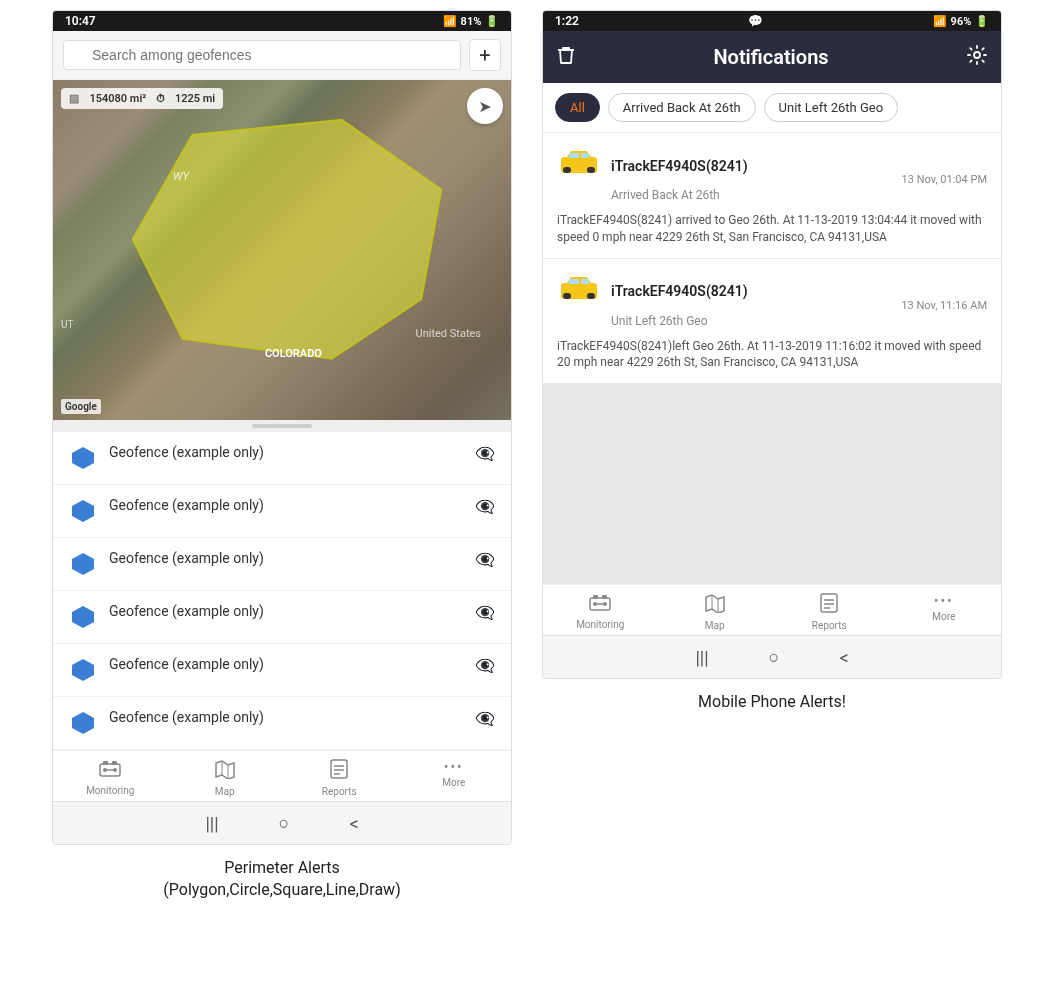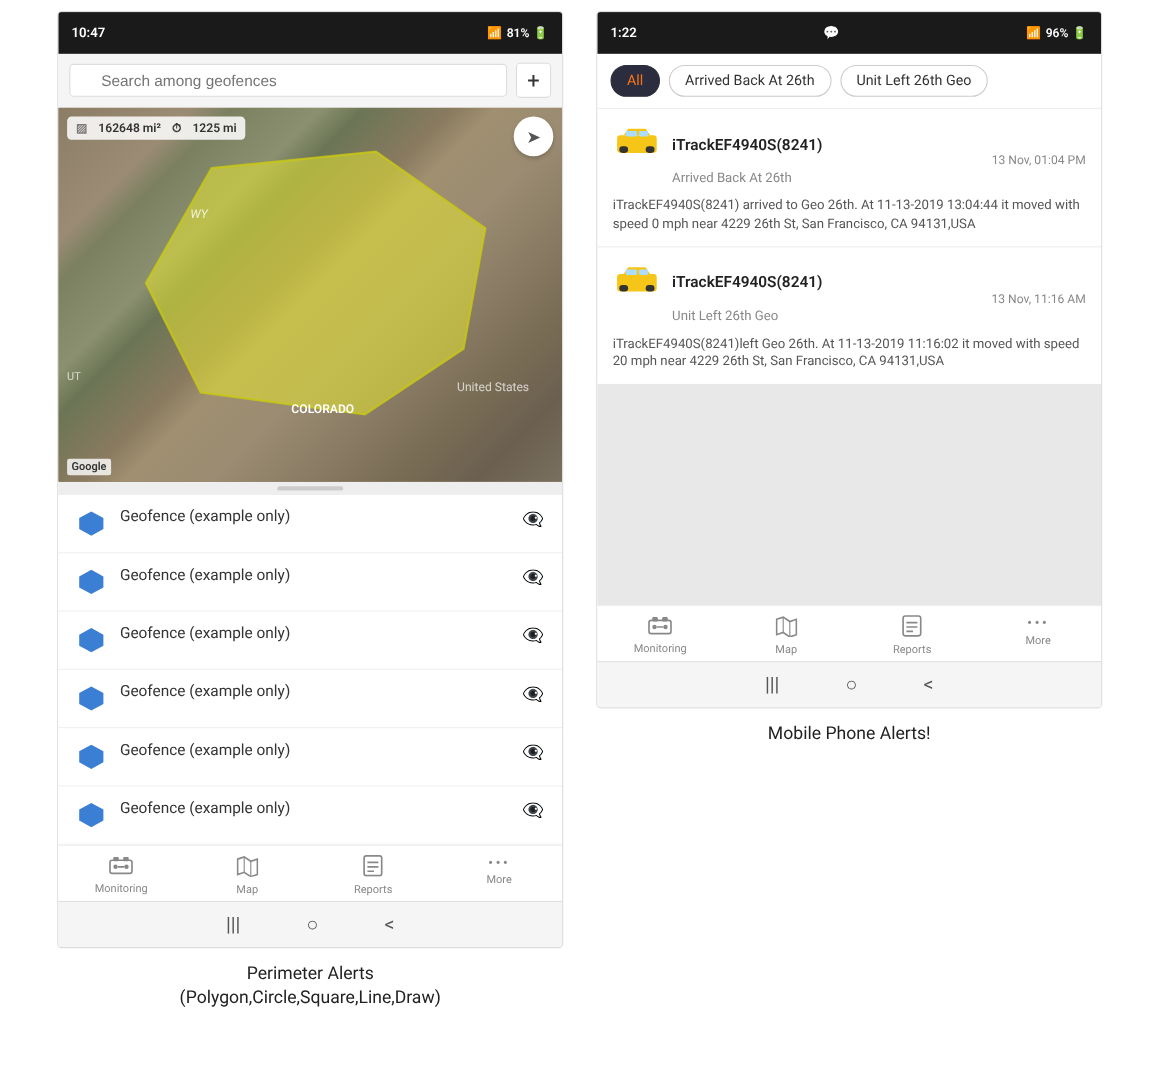--- a/index.html
+++ b/index.html
@@ -37,21 +37,21 @@
     
     .status-bar {
       background: #1a1a1a;
       color: white;
       display: flex;
       justify-content: space-between;
       align-items: center;
       padding: 8px 12px;
       font-size: 12px;
       font-weight: 600;
-      height: 38px;
+      height: 20px;
     }
 
     .status-bar-right {
       display: flex;
       align-items: center;
       gap: 4px;
       font-size: 11px;
     }
 
     
@@ -469,21 +469,21 @@
         <svg class="polygon-overlay" viewBox="0 0 460 340" xmlns="http://www.w3.org/2000/svg">
           <polygon points="140,55 290,40 390,110 370,220 280,280 130,260 80,160" fill="rgba(230,230,50,0.55)" stroke="rgba(200,200,20,0.8)" stroke-width="2"></polygon>
         </svg>
         <div class="map-label-wy">WY</div>
         <div class="map-label-ut">UT</div>
         <div class="map-label-us">United States</div>
         <div class="map-label-colorado">COLORADO</div>
       </div>
       <div class="map-stats">
         <span style="opacity:0.6">▨</span>
-        <span>162648 mi²</span>
+        <span>154080 mi²</span>
         <span>⏱</span>
         <span>1225 mi</span>
       </div>
       <div class="map-compass">➤</div>
       <div class="google-label">Google</div>
     </div>
 
     <div class="scroll-indicator">
       <div class="scroll-bar"></div>
     </div>
@@ -599,20 +599,34 @@
     <div class="status-bar">
       <span>1:22</span>
       <span style="font-size:12px;">💬</span>
       <div class="status-bar-right">
         <span>📶</span>
         <span>96%</span>
         <span>🔋</span>
       </div>
     </div>
 
+    <div class="notif-header">
+      <span class="notif-icon-btn">
+        <svg width="18" height="20" viewBox="0 0 18 20" fill="none">
+          <path d="M1 5h16M6 5V3h6v2M3 5l1 13h10l1-13H3z" stroke="white" stroke-width="1.8" stroke-linejoin="round" fill="none"></path>
+        </svg>
+      </span>
+      <span class="notif-title">Notifications</span>
+      <span class="notif-icon-btn">
+        <svg width="20" height="20" viewBox="0 0 20 20" fill="none">
+          <circle cx="10" cy="10" r="3" stroke="white" stroke-width="1.8" fill="none"></circle>
+          <path d="M10 1v2M10 17v2M1 10h2M17 10h2M3.22 3.22l1.41 1.41M15.37 15.37l1.41 1.41M3.22 16.78l1.41-1.41M15.37 4.63l1.41-1.41" stroke="white" stroke-width="1.8" stroke-linecap="round"></path>
+        </svg>
+      </span>
+    </div>
 
     <div class="filter-row">
       <div class="filter-chip active">All</div>
       <div class="filter-chip">Arrived Back At 26th</div>
       <div class="filter-chip">Unit Left 26th Geo</div>
     </div>
 
     <div class="notif-list">
 
       <div class="notif-card">

